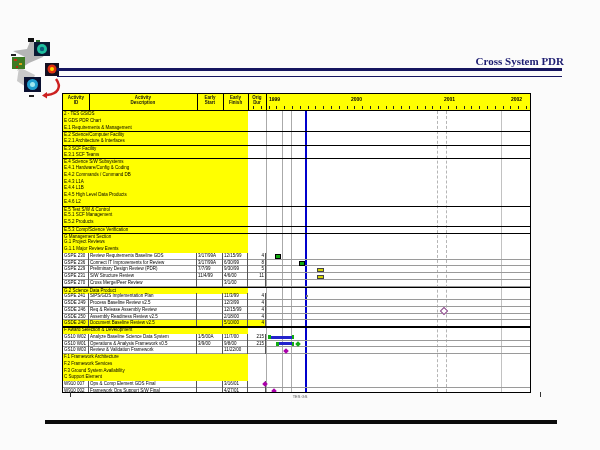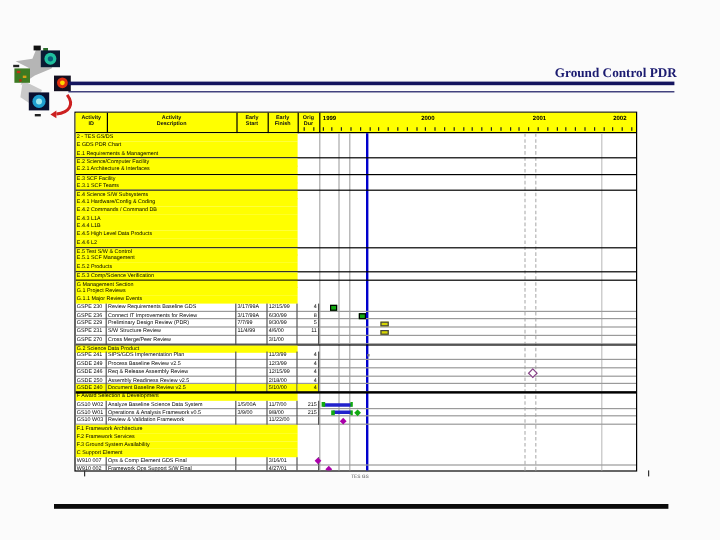--- a/index.html
+++ b/index.html
@@ -79,21 +79,21 @@
     <circle cx="43" cy="32" r="4.5" fill="#e03010"></circle>
     <circle cx="43" cy="32" r="2" fill="#ffd700"></circle>
     <rect x="15" y="40" width="17" height="15" fill="#0a1030"></rect>
     <circle cx="23.5" cy="47.5" r="5.5" fill="#1f9fd0"></circle>
     <circle cx="23.5" cy="47.5" r="2.5" fill="#9fe8f0"></circle>
     <path d="M47,42 C53,50 49,57 38,58" stroke="#cc2020" stroke-width="2.5" fill="none"></path>
     <polygon points="38,55 33,58.5 38,61.5" fill="#cc2020"></polygon>
     <rect x="20" y="58" width="5" height="2" fill="#222"></rect>
   </svg>
 
-  <div id="slide-subtitle">Ground Control PDR</div>
+  <div id="slide-subtitle">Cross System PDR</div>
   <div id="title-rule"></div>
 
   <div id="schedule">
     <div id="sched-header">
       <div class="hcell" style="left:0;width:26px">Activity
 ID</div>
       <div class="hcell" style="left:26px;width:108px">Activity
 Description</div>
       <div class="hcell" style="left:134px;width:26px">Early
 Start</div>

